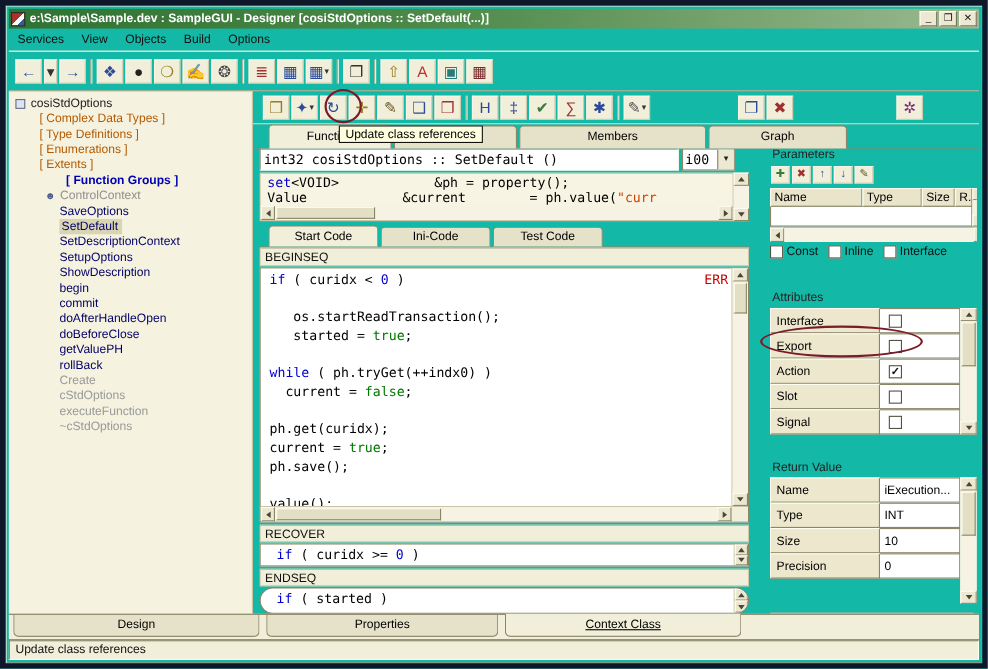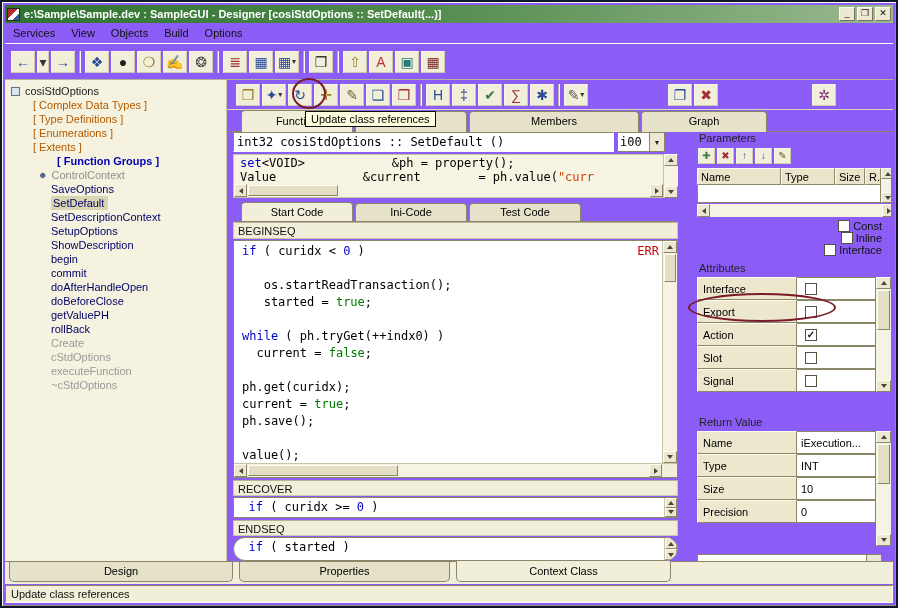--- a/index.html
+++ b/index.html
@@ -1,18 +1,18 @@
 <!DOCTYPE html>
 <html><head>
 <meta charset="utf-8">
 <style>
   *{box-sizing:border-box;margin:0;padding:0;}
   html,body{width:898px;height:608px;overflow:hidden;}
   body{font-family:"Liberation Sans",sans-serif;background:#f1eeda;}
-  .window{position:relative;width:898px;height:608px;background:#8b5cf6;border:2px solid #0f172a;
+  .window{position:relative;width:898px;height:608px;background:#14b8a6;border:5px solid #0f172a;
     box-shadow:inset 1px 1px 0 #fbf8ea, inset -1px -1px 0 #97937a;overflow:hidden;}
 
   
   .titlebar{position:absolute;left:3px;top:3px;right:3px;height:18px;display:flex;align-items:center;
     padding:0 2px;background:linear-gradient(90deg,#2f7231 0%,#4e8a4a 45%,#9ab990 100%);}
   .app-icon{width:13px;height:13px;border:1px solid #2b2b2b;margin-right:4px;flex:none;
     background:linear-gradient(135deg,#b03030 0 45%,#ffffff 45% 70%,#3a5a9a 70% 100%);}
   .title-text{flex:1;color:#fff;font-size:11px;font-weight:bold;white-space:nowrap;overflow:hidden;}
   .win-controls{display:flex;flex:none;}
   .win-btn{width:16px;height:14px;margin-left:2px;background:#ece8d2;border:1px solid;
@@ -97,21 +97,21 @@
   .sb-right::after{border-top:3px solid transparent;border-bottom:3px solid transparent;border-left:4px solid #4a4636;}
   .sb-track{flex:1;position:relative;background:#f6f3e4;}
   .sb-thumb{position:absolute;left:1px;right:1px;background:#e3dfc4;border:1px solid;border-color:#fffdf0 #8a8668 #8a8668 #fffdf0;}
   .sb-thumb.h{top:1px;bottom:1px;left:auto;right:auto;}
   .sb-corner{width:15px;background:#f1eeda;flex:none;}
   .mini-scroll{width:13px;display:flex;flex-direction:column;flex:none;border-left:1px solid #c9c4a6;}
   .mini-scroll .sb-btn{height:50%;width:100%;}
 
   
   .tabs-code{height:20px;margin-top:4px;display:flex;padding-left:8px;border-bottom:1px solid #8a8668;flex:none;}
-  .tabs-code .tab{width:112px;height:18px;line-height:16px;margin-top:1px;}
+  .tabs-code .tab{width:100px;height:18px;line-height:16px;margin-top:1px;}
   .tabs-code .tab.active{height:19px;margin-top:0;line-height:18px;}
   .band{height:17px;margin-top:2px;background:#f1eeda;border:1px solid #cdc8aa;border-top-color:#b7b296;
     font-size:11px;padding:2px 4px;color:#111;flex:none;}
   .band.first{margin-top:0;}
   .editor{flex:1;margin-top:1px;display:flex;flex-direction:column;border:1px solid #8a8668;background:#fff;overflow:hidden;}
   .editor-row{flex:1;display:flex;overflow:hidden;}
   .editor-text{flex:1;overflow:hidden;padding:2px 0 0 8px;font:12px "DejaVu Sans Mono",monospace;line-height:17px;}
   .code-right{float:right;margin-right:3px;}
   .mini-editor{height:21px;margin-top:1px;background:#fff;border:1px solid #8a8668;display:flex;flex:none;overflow:hidden;}
   .mini-editor.last{height:24px;border-radius:12px;}
@@ -137,21 +137,21 @@
   .ph-cell{height:17px;background:#e9e4ca;border:1px solid;border-color:#fffdf0 #8a8668 #8a8668 #fffdf0;
     font-size:11px;padding:2px 3px;overflow:hidden;white-space:nowrap;}
   .ph-cell:nth-child(1){width:84px;}
   .ph-cell:nth-child(2){width:54px;}
   .ph-cell:nth-child(3){width:30px;}
   .ph-cell:nth-child(4){flex:1;}
   .params-empty-row{height:18px;background:#fff;border:1px solid #8a8668;border-top:none;}
   .params-vscroll{height:35px;}
   .params-vscroll .sb-btn{height:11px;}
   .params-hscroll{margin-top:1px;width:198px;}
-  .params-checks{height:18px;margin-top:3px;display:flex;align-items:flex-end;flex-direction:column;}
+  .params-checks{height:18px;margin-top:3px;display:flex;align-items:flex-start;}
   .chk-wrap{display:flex;align-items:center;margin-right:9px;}
   .chk-box{width:12px;height:12px;background:#fff;border:1px solid #55523f;display:inline-flex;
     align-items:center;justify-content:center;flex:none;}
   .chk-box.checked::after{content:"✓";font-size:10px;font-weight:bold;color:#111;}
   .chk-label{margin-left:3px;font-size:11px;color:#111;}
 
   .attr-wrap,.ret-wrap{display:flex;}
   .attr-grid,.ret-grid{width:183px;}
   .attr-row,.ret-row{display:flex;height:23px;}
   .grid-label{width:100px;background:#ece7cd;border:1px solid;border-color:#fffdf0 #8a8668 #8a8668 #fffdf0;
@@ -162,21 +162,21 @@
   .grid-vscroll{height:115px;width:15px;}
   .props-combo{margin-top:8px;width:185px;height:19px;display:flex;background:#fff;border:1px solid #8a8668;}
   .props-combo-value{flex:1;}
   .props-field{margin-top:7px;width:185px;height:16px;background:#fff;border:1px solid #8a8668;}
 
   
   .bottom-tabs{position:absolute;left:3px;right:3px;bottom:22px;height:23px;background:#f1eeda;
     border-top:1px solid #8a8668;display:flex;padding-left:4px;}
   .btab{border:1px solid #8a8668;border-top:none;border-radius:0 0 5px 5px;background:#e6e2c9;
     font-size:11px;text-align:center;line-height:18px;height:20px;margin-right:6px;}
-  .btab.active{background:#f1eeda;height:21px;margin-top:-1px;line-height:20px;}
+  .btab.active{background:#f1eeda;height:21px;margin-top:-1px;line-height:20px;text-decoration:underline;}
   .btab:nth-child(1){width:224px;}
   .btab:nth-child(2){width:211px;}
   .btab:nth-child(3){width:215px;}
   .statusbar{position:absolute;left:3px;right:3px;bottom:3px;height:18px;background:#f1eeda;
     border:1px solid;border-color:#8a8668 #fffdf0 #fffdf0 #8a8668;font-size:11px;padding:2px 5px;color:#111;}
 
   
   .tooltip{position:absolute;left:303px;top:109px;background:#ffffdf;border:1px solid #111;
     font-size:11px;padding:1px 5px;white-space:nowrap;z-index:40;}
   .anno{position:absolute;border:2px solid #7a1b2a;border-radius:50%;z-index:50;pointer-events:none;}

